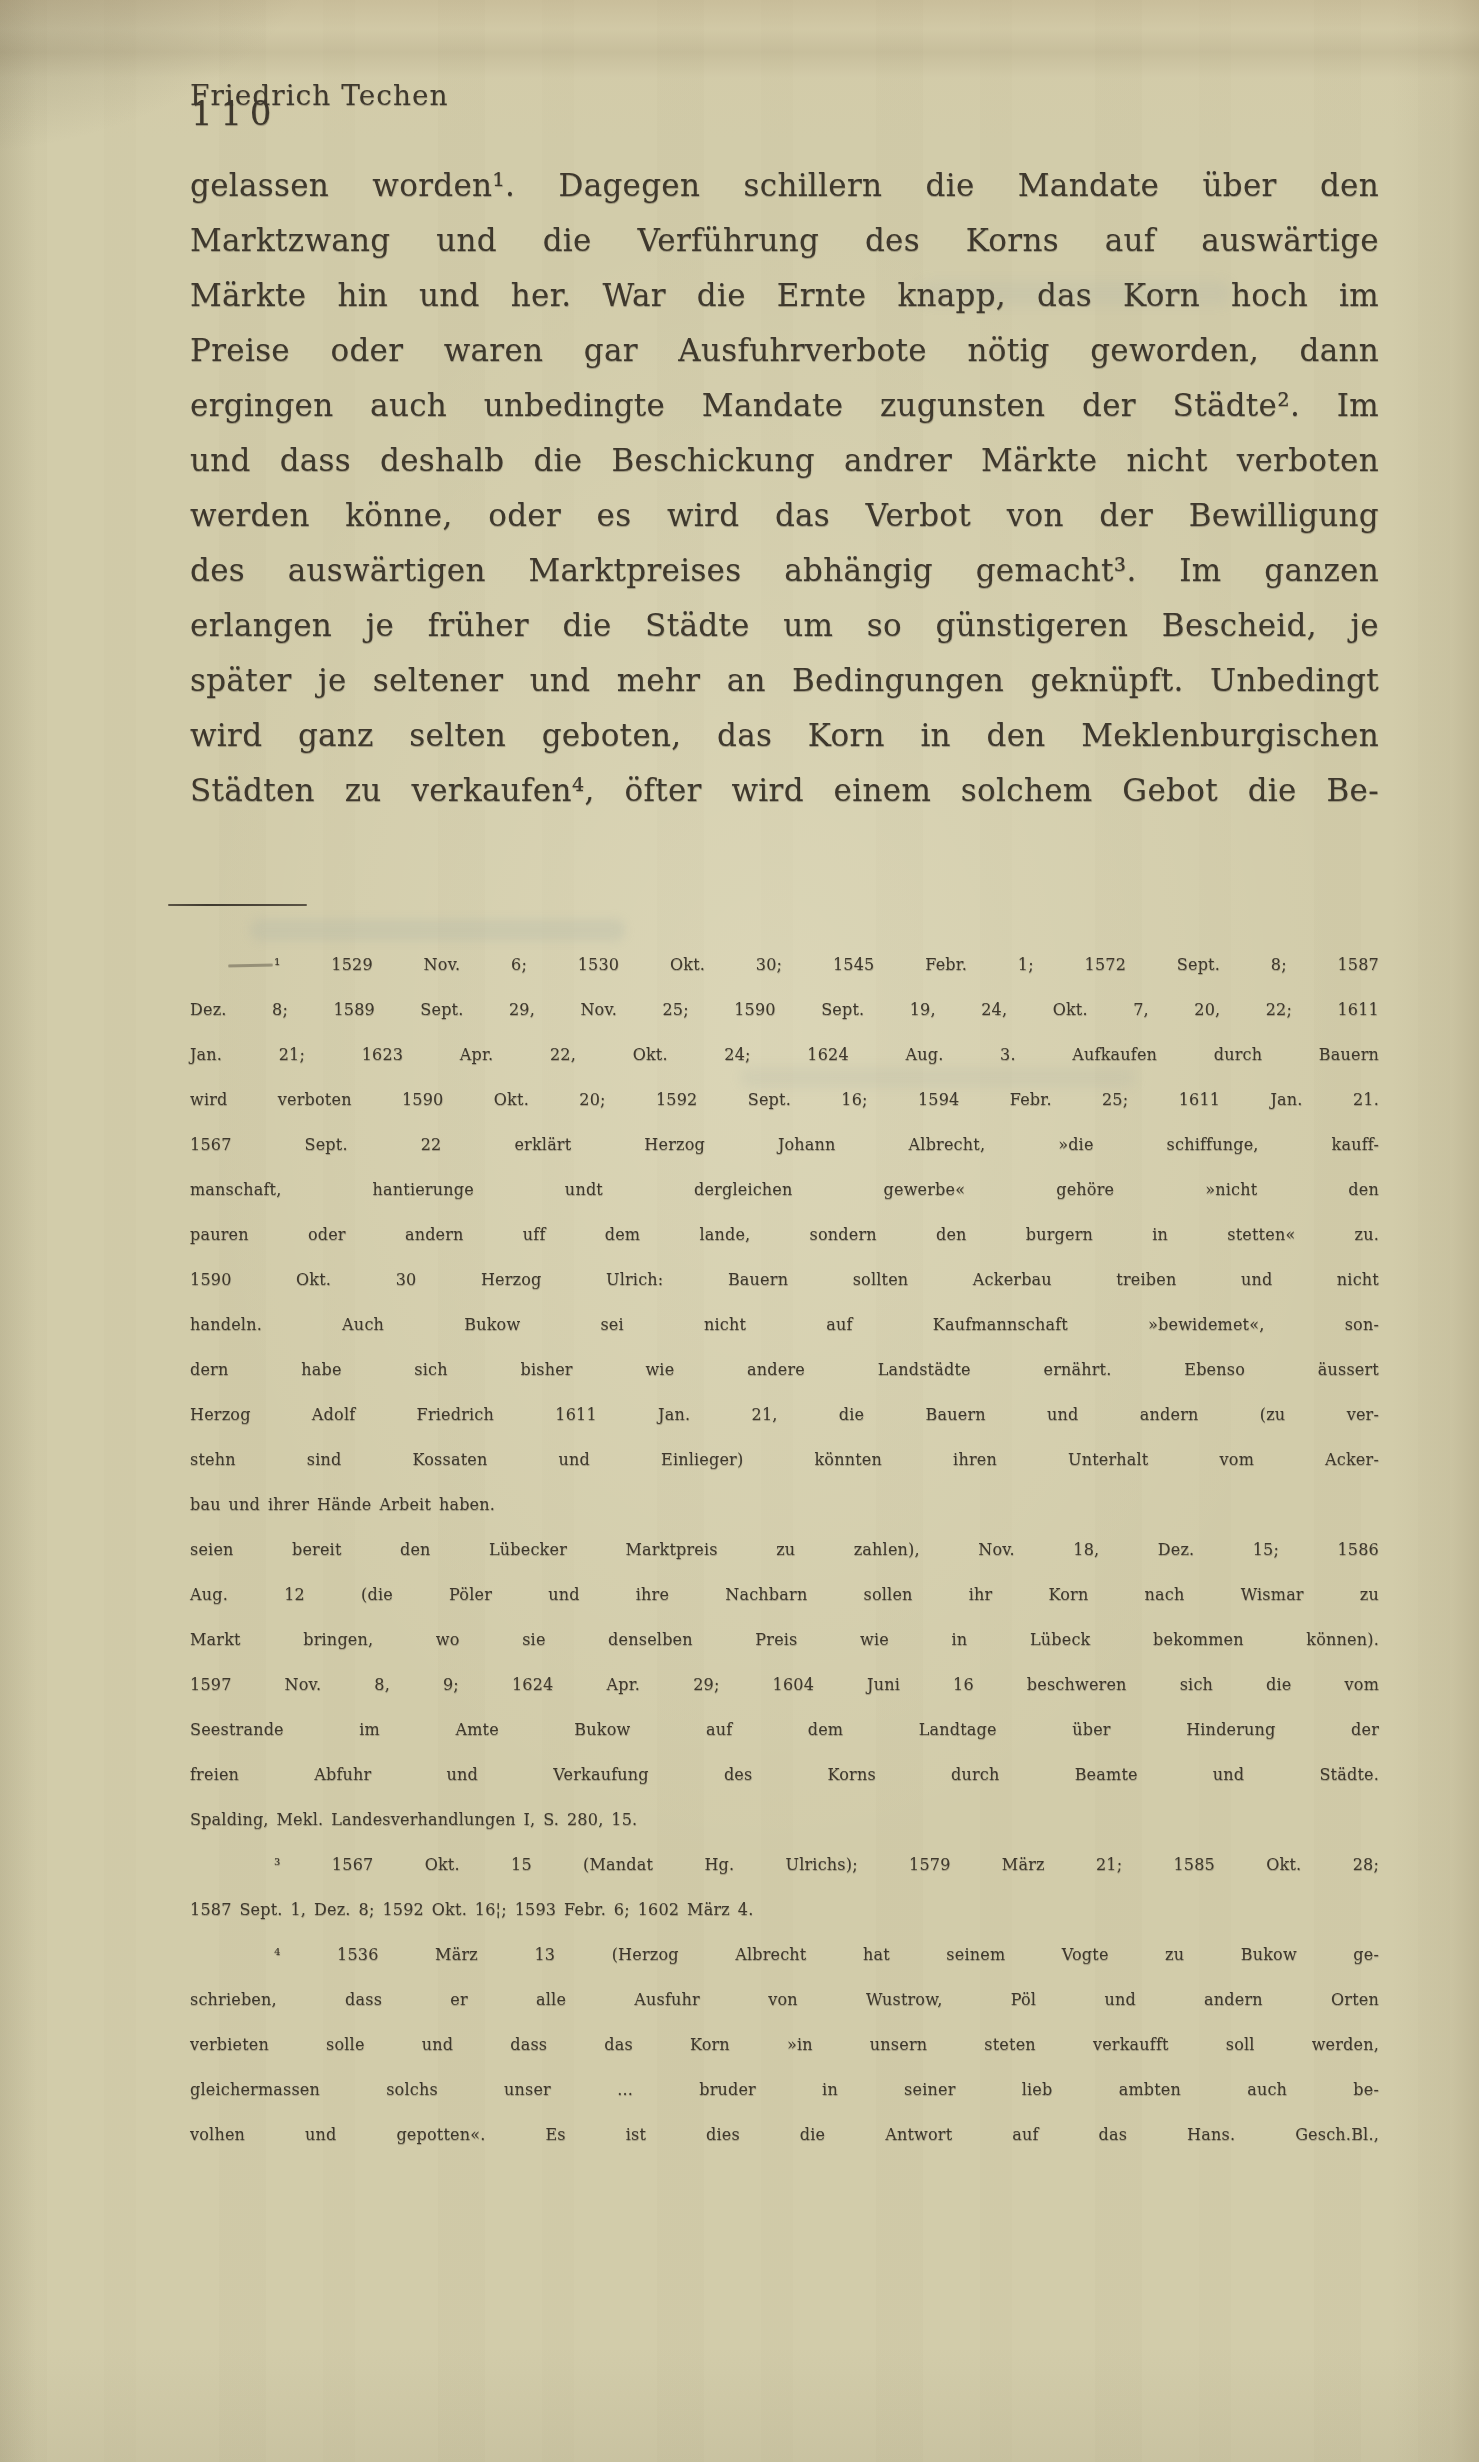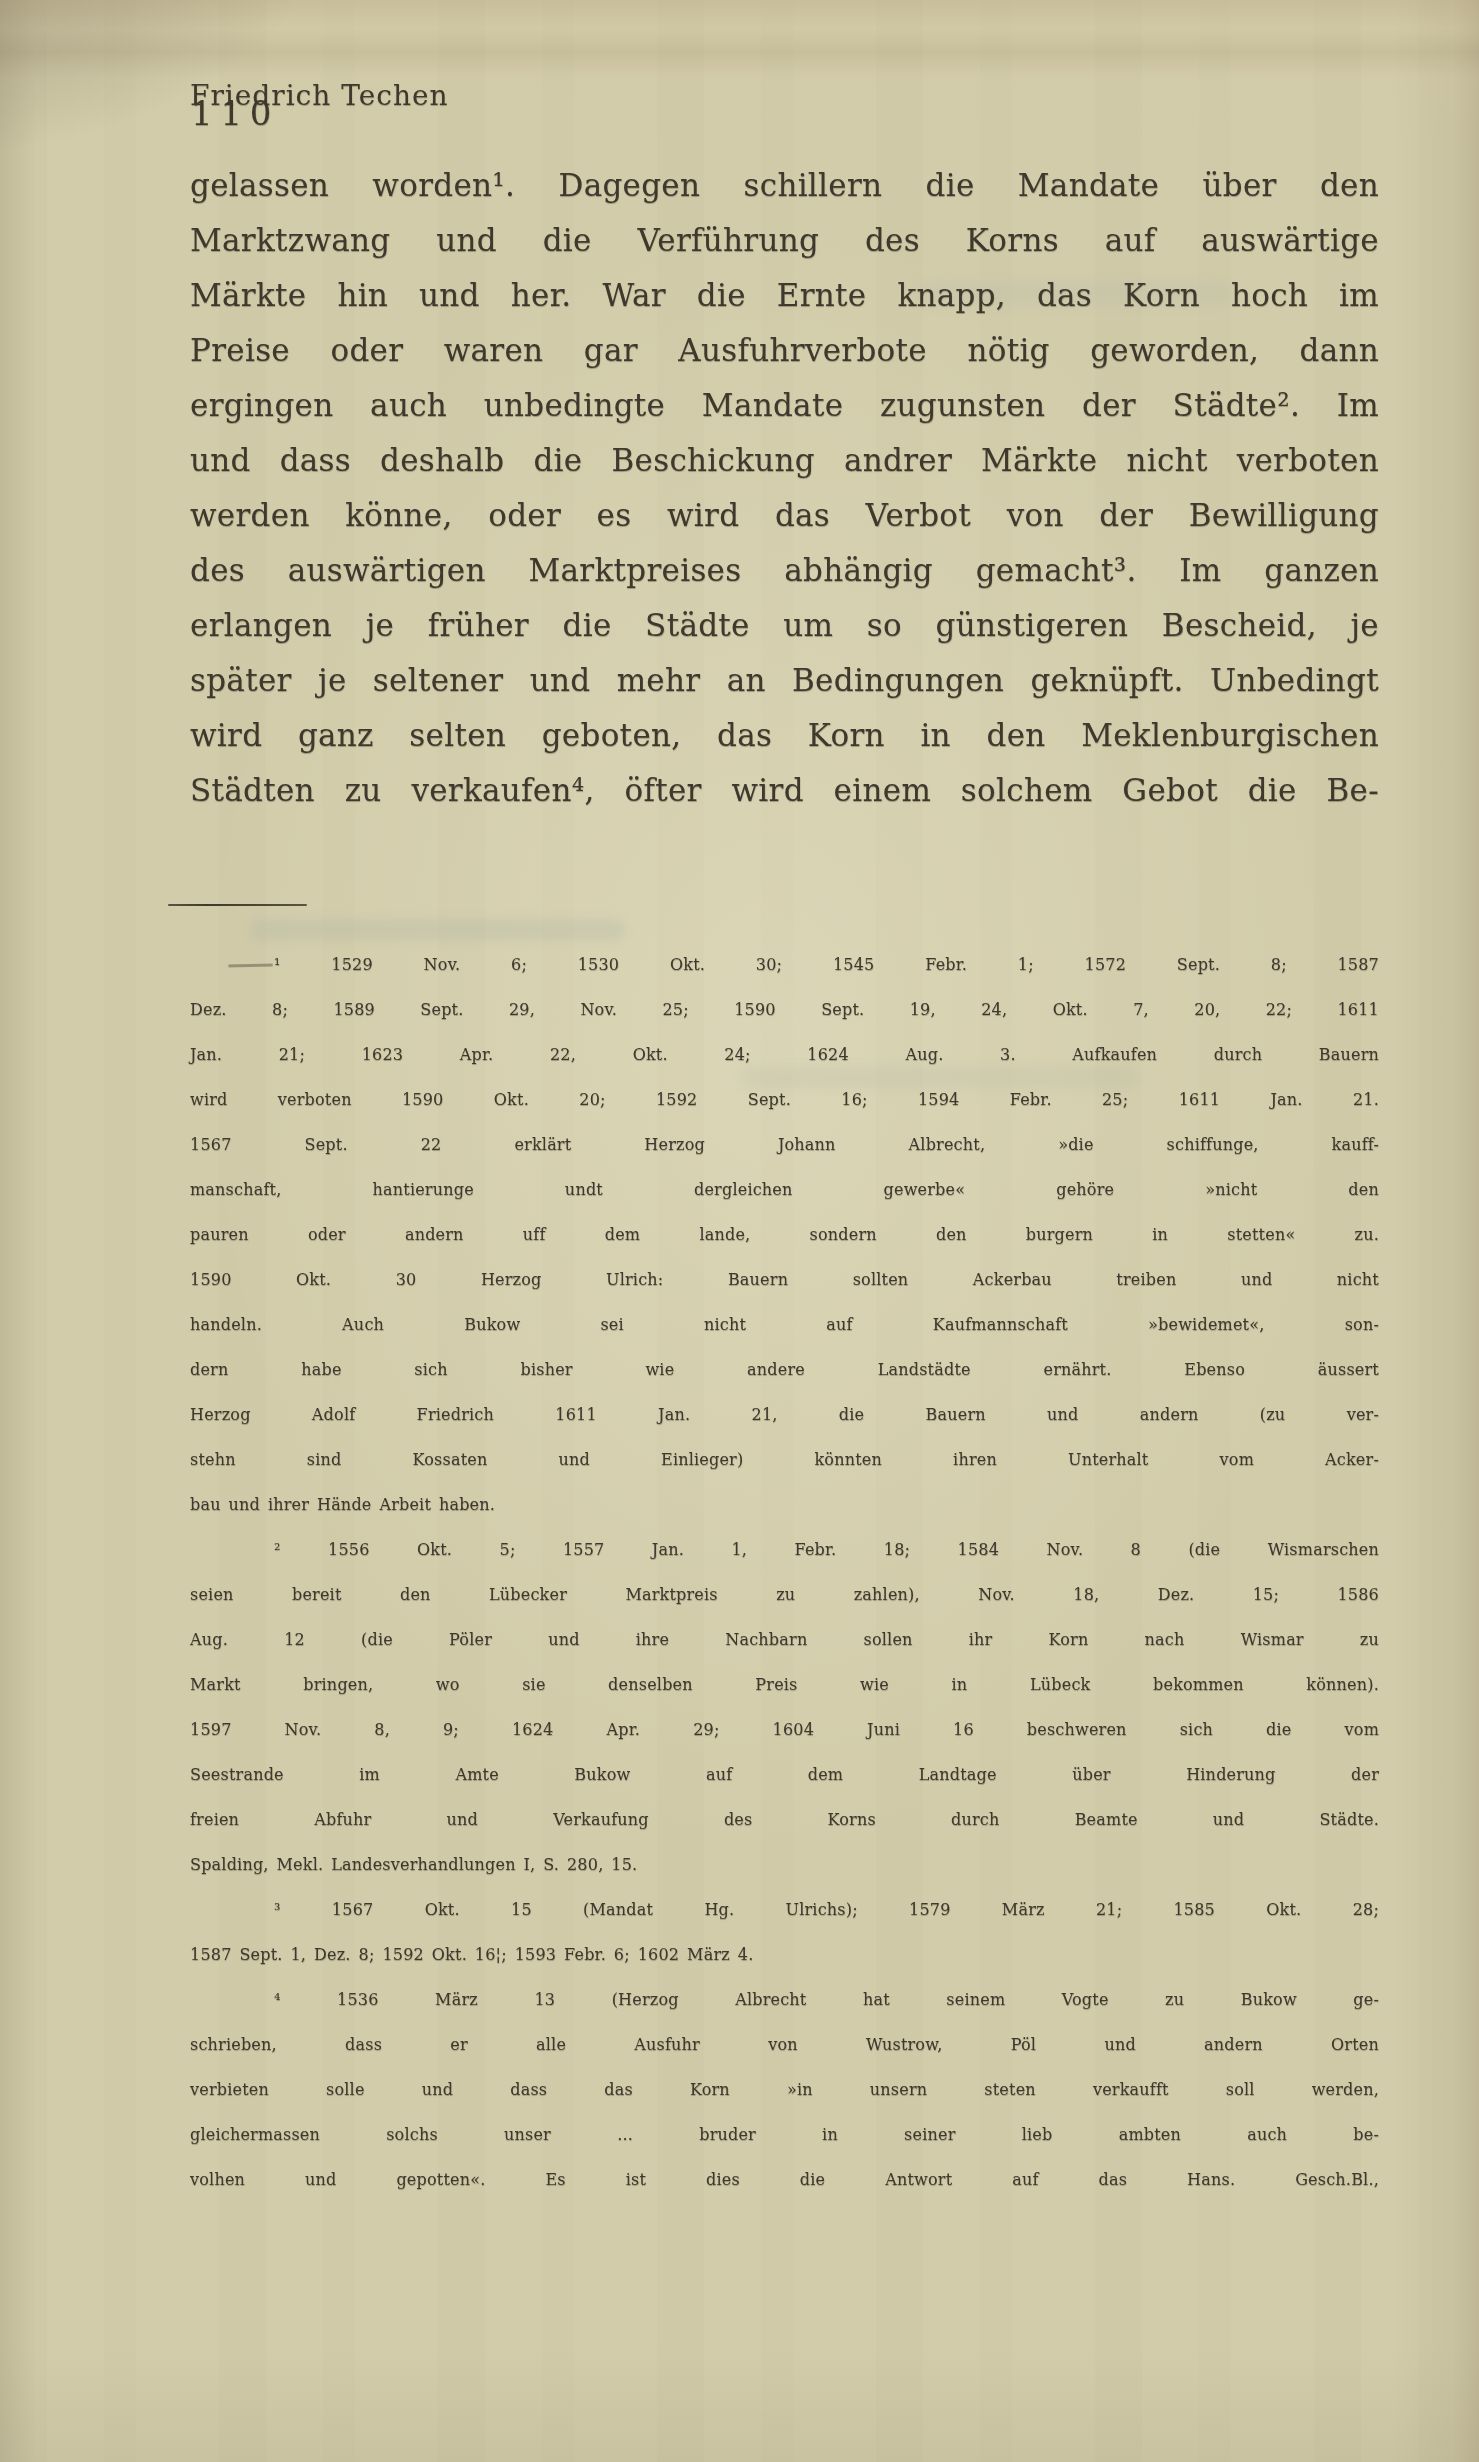--- a/index.html
+++ b/index.html
@@ -102,21 +102,20 @@
       <div class="fl">manschaft, hantierunge undt dergleichen gewerbe« gehöre »nicht den</div>
       <div class="fl">pauren oder andern uff dem lande, sondern den burgern in stetten« zu.</div>
       <div class="fl">1590 Okt. 30 Herzog Ulrich: Bauern sollten Ackerbau treiben und nicht</div>
       <div class="fl">handeln. Auch Bukow sei nicht auf Kaufmannschaft »bewidemet«, son-</div>
       <div class="fl">dern habe sich bisher wie andere Landstädte ernährt. Ebenso äussert</div>
       <div class="fl">Herzog Adolf Friedrich 1611 Jan. 21, die Bauern und andern (zu ver-</div>
       <div class="fl">stehn sind Kossaten und Einlieger) könnten ihren Unterhalt vom Acker-</div>
       <div class="fl left">bau und ihrer Hände Arbeit haben.</div>
     </div>
     <div>
-      <div class="fl first">² 1556 Okt. 5; 1557 Jan. 1, Febr. 18; 1584 Nov. 8 (die Wismarschen</div>
       <div class="fl">seien bereit den Lübecker Marktpreis zu zahlen), Nov. 18, Dez. 15; 1586</div>
       <div class="fl">Aug. 12 (die Pöler und ihre Nachbarn sollen ihr Korn nach Wismar zu</div>
       <div class="fl">Markt bringen, wo sie denselben Preis wie in Lübeck bekommen können).</div>
       <div class="fl">1597 Nov. 8, 9; 1624 Apr. 29; 1604 Juni 16 beschweren sich die vom</div>
       <div class="fl">Seestrande im Amte Bukow auf dem Landtage über Hinderung der</div>
       <div class="fl">freien Abfuhr und Verkaufung des Korns durch Beamte und Städte.</div>
       <div class="fl left">Spalding, Mekl. Landesverhandlungen I, S. 280, 15.</div>
     </div>
     <div>
       <div class="fl first">³ 1567 Okt. 15 (Mandat Hg. Ulrichs); 1579 März 21; 1585 Okt. 28;</div>

